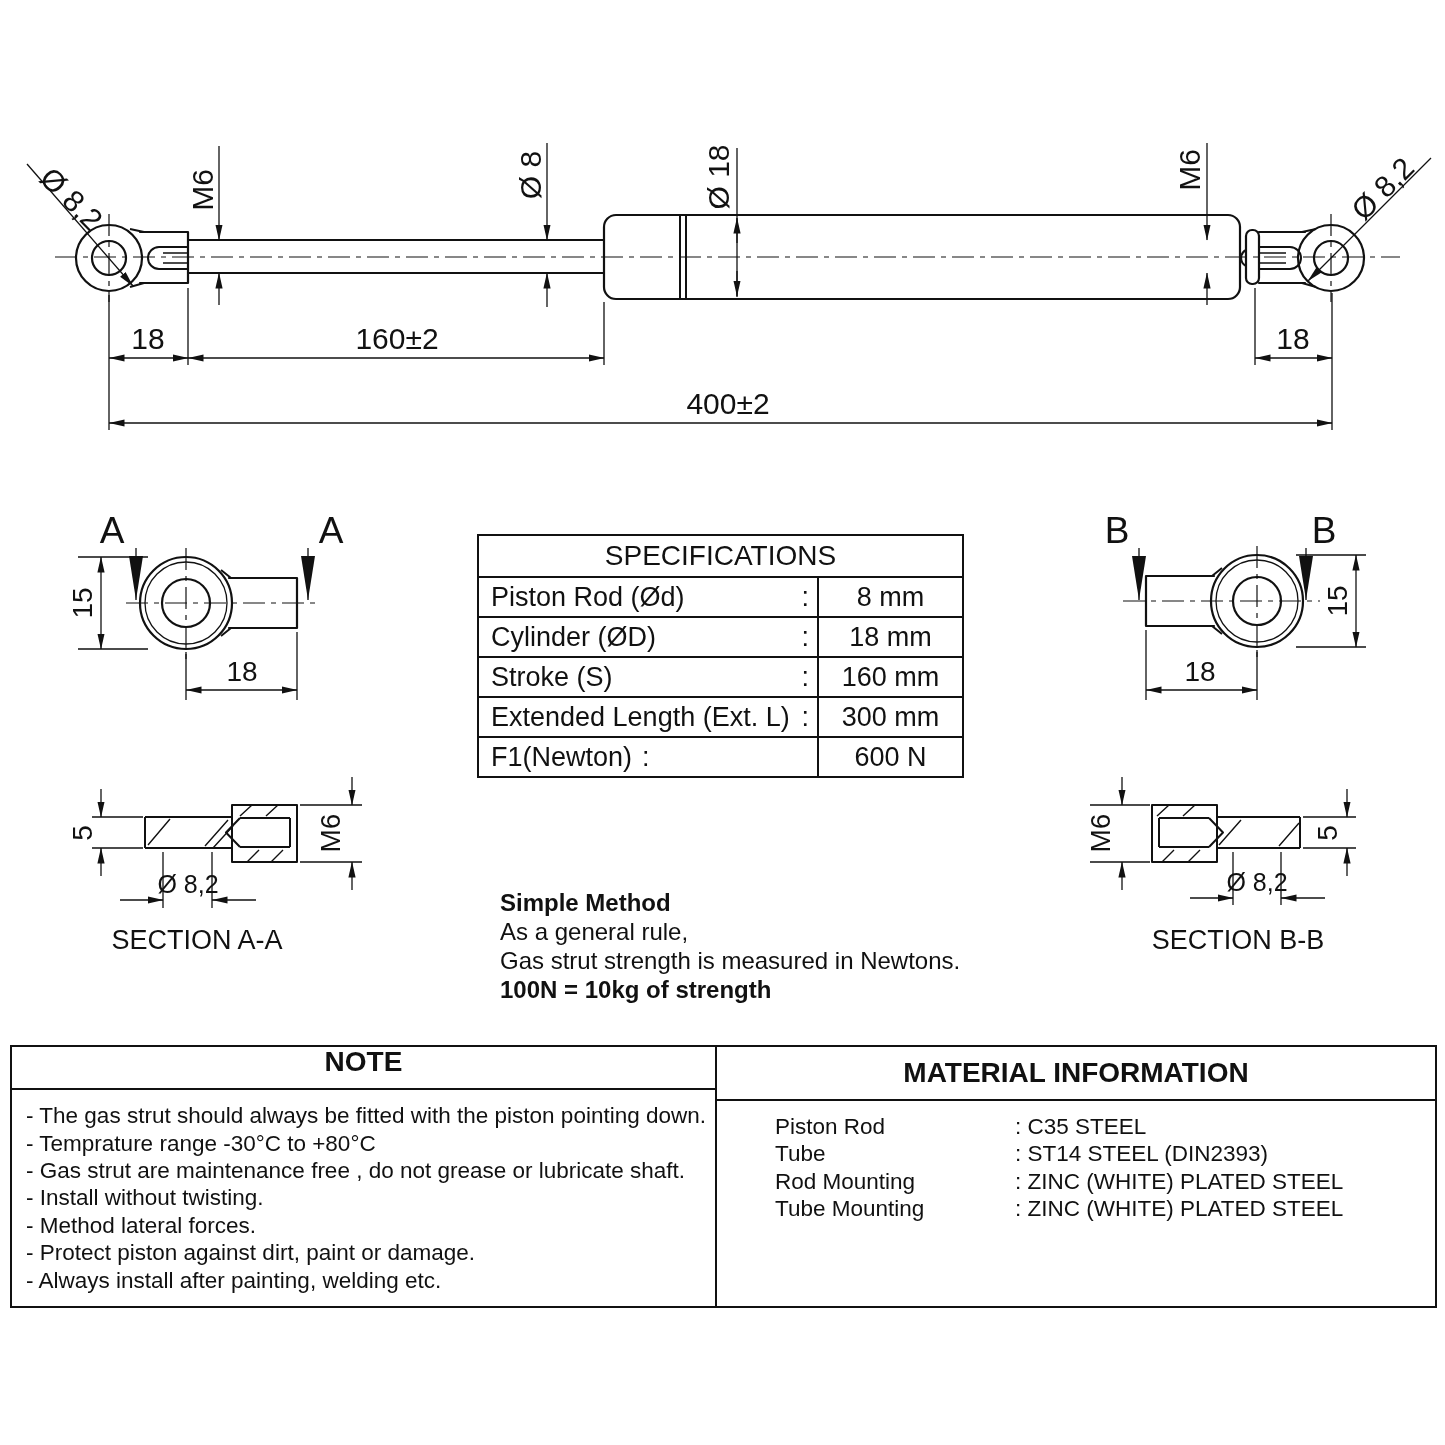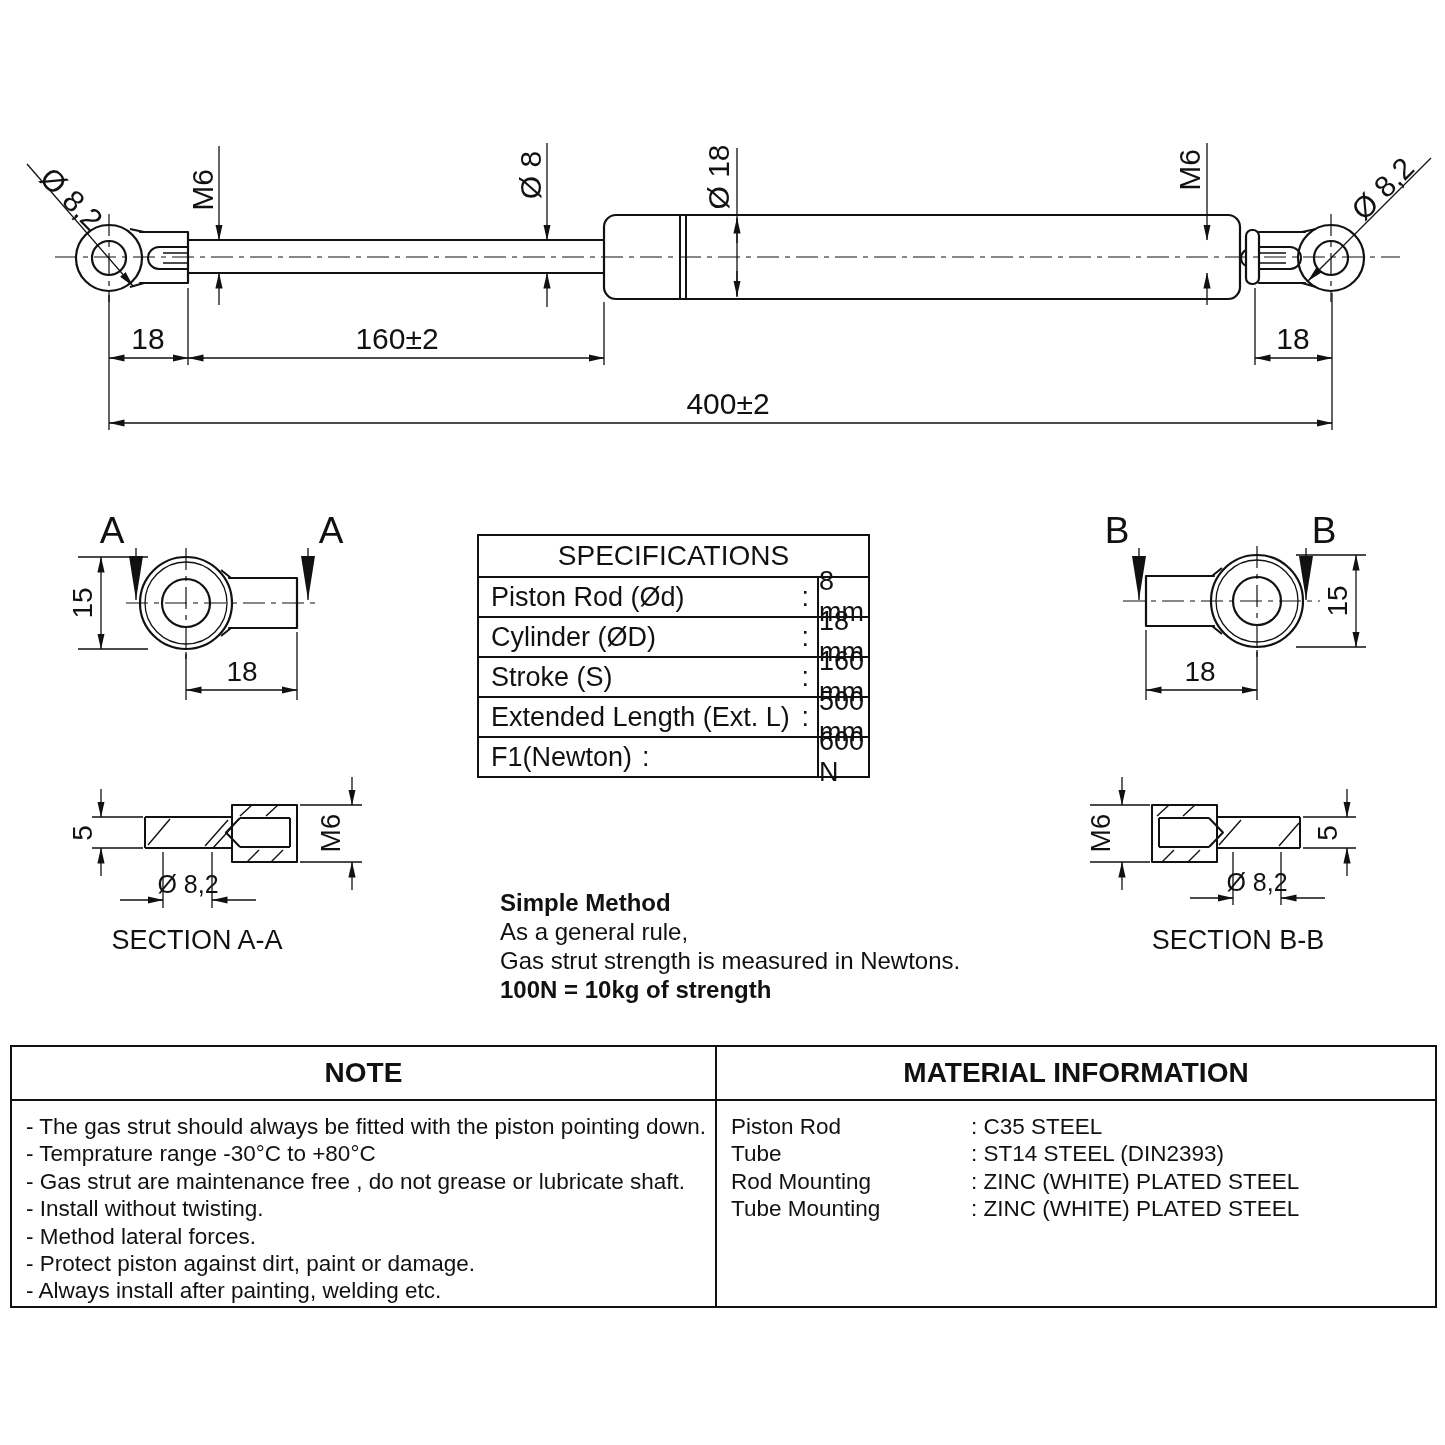--- a/index.html
+++ b/index.html
@@ -16,21 +16,21 @@
   .hat  { stroke:#111; stroke-width:1.4; fill:none; }
   .tri  { fill:#111; stroke:none; }
   .dimtxt  { font-size:30px; }
   .dimtxt2 { font-size:28px; }
   .secdim  { font-size:25px; }
   .seclab  { font-size:27px; }
   .cutlet  { font-size:37px; }
 
   
   .spec {
-    position:absolute; left:477px; top:534px; width:393px;
+    position:absolute; left:477px; top:534px; width:487px;
     border:2.5px solid #111; box-sizing:border-box; background:#fff;
   }
   .spec-title {
     height:40px; display:flex; align-items:center; justify-content:center;
     font-size:28px;
   }
   .spec-row {
     height:38px; border-top:2px solid #111; display:flex; align-items:center;
     font-size:27px;
   }
@@ -48,29 +48,29 @@
   
   .method { position:absolute; left:500px; top:888px; width:480px; font-size:24px; line-height:29px; }
   .method .b { font-weight:bold; }
 
   
   .bottom {
     position:absolute; left:10px; top:1045px; width:1427px; height:263px;
     border:2.5px solid #111; box-sizing:border-box; display:flex; background:#fff;
   }
   .bcol { box-sizing:border-box; display:flex; flex-direction:column; }
-  .bcol.left  { width:705px; border-right:2px solid #111; }
+  .bcol.left  { width:705px; border-right:2px solid #111;justify-content:flex-end; }
   .bcol.right { flex:1; }
   .bhead {
     height:52px; border-bottom:2px solid #111; display:flex;
     align-items:center; justify-content:center; font-size:28px; font-weight:bold;
     flex:0 0 auto;
   }
   .bbody { padding:12px 6px 12px 14px; font-size:22.5px; line-height:27.4px; white-space:nowrap; }
-  .mat-row { display:flex; }
+  .mat-row { display:flex;margin-left:44px; }
   .mat-label { width:240px; flex:0 0 auto; }
 </style>
 </head>
 <body>
 
 <div class="page">
 
 <svg width="1445" height="1035" viewBox="0 0 1445 1035">
   <defs>
     <marker id="arr" viewBox="0 0 16 10" refX="15.5" refY="5" markerWidth="16" markerHeight="10" markerUnits="userSpaceOnUse" orient="auto-start-reverse">
@@ -269,21 +269,21 @@
       <span class="push">:</span>
     </div>
     <div class="spec-value">160 mm</div>
   </div>
 
   <div class="spec-row">
     <div class="spec-label">
       <span>Extended Length (Ext. L)</span>
       <span class="push">:</span>
     </div>
-    <div class="spec-value">500 mm</div>
+    <div class="spec-value">300 mm</div>
   </div>
 
   <div class="spec-row">
     <div class="spec-label">
       <span>F1(Newton)</span>
       <span class="inline-colon">:</span>
     </div>
     <div class="spec-value">600 N</div>
   </div>
 </div>

